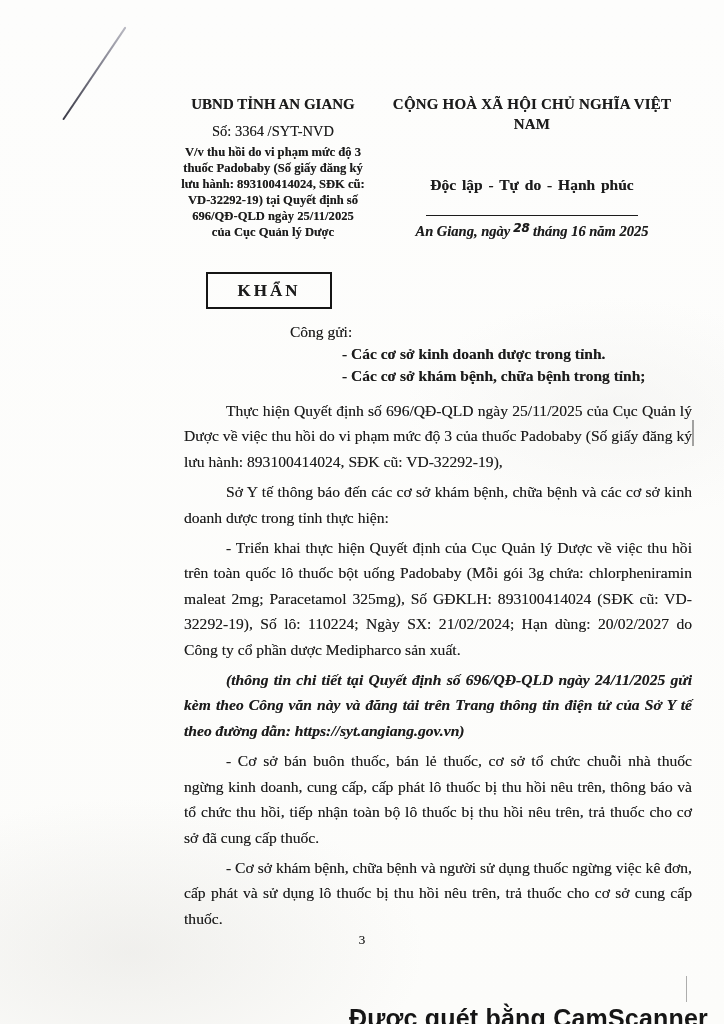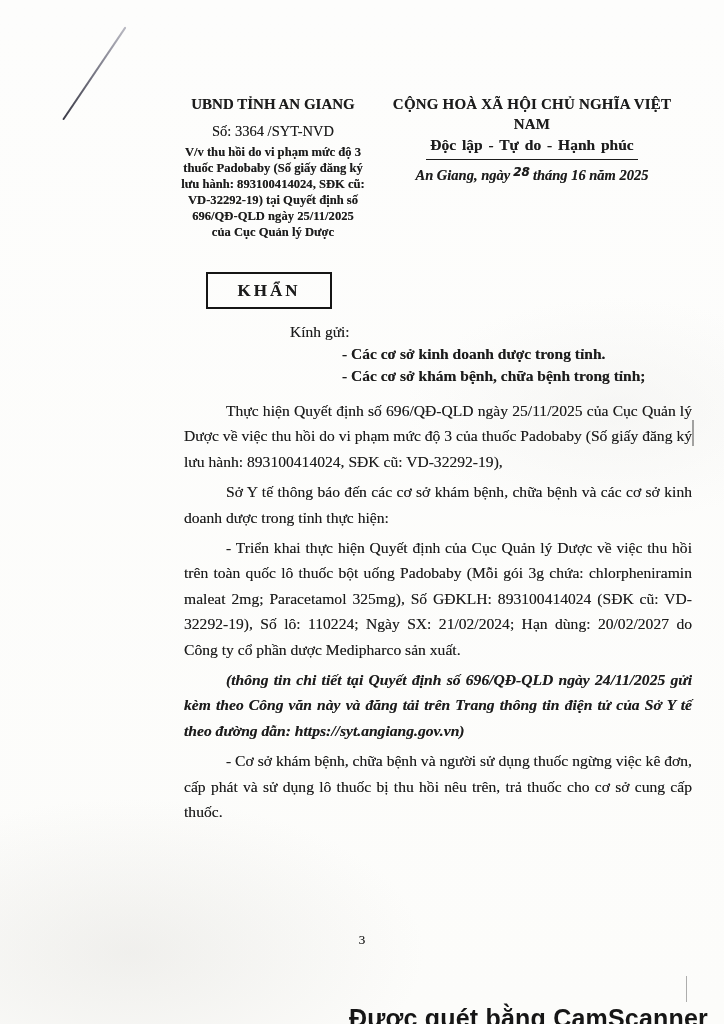--- a/index.html
+++ b/index.html
@@ -43,21 +43,21 @@
     position:absolute; left:382px; top:94px; width:300px;
     text-align:center;
   }
   .org-parent{font-weight:bold;font-size:15px;line-height:20px;}
   .org-name{font-weight:bold;font-size:15px;line-height:20px;display:inline-block;
     border-bottom:1.6px solid #1c1c1c;padding:0 6px 1px 6px;}
   .doc-number{font-size:14.5px;margin-top:8px;line-height:19px;}
   .subject{font-weight:bold;font-size:12.6px;line-height:16px;margin-top:3px;}
   .motto1{font-weight:bold;font-size:15px;line-height:20px;letter-spacing:0.2px;}
   .motto2{font-weight:bold;font-size:15.5px;line-height:21px;display:inline-block;
-    border-bottom:1.7px solid #1c1c1c;padding:0 4px 4px 4px;word-spacing:2px;}
+    border-bottom:1.7px solid #1c1c1c;padding:0 4px 20px 4px;word-spacing:2px;margin-top:40px;}
   .place-date{font-weight:bold;font-style:italic;font-size:14.5px;margin-top:7px;}
   .day-hand{
     font-family:"DejaVu Sans",sans-serif;
     font-size:12px;font-weight:bold;font-style:italic;
     position:relative;top:-4px;padding:0 3px;
   }
 
   
   .urgent-box{
     position:absolute; left:206px; top:272px;
@@ -117,30 +117,31 @@
     <div class="motto1">CỘNG HOÀ XÃ HỘI CHỦ NGHĨA VIỆT NAM</div>
     <div><span class="motto2">Độc lập - Tự do - Hạnh phúc</span></div>
     <div class="place-date">
       <span>An Giang, ngày</span><span class="day-hand">28</span><span>tháng 16 năm 2025</span>
     </div>
   </div>
 
   <div class="urgent-box soft">KHẨN</div>
 
   <div class="recipients soft">
-    <div class="salutation">Kính gửi:</div>
+    <div class="salutation">Công gửi:</div>
     <div class="recipient-line">- Các cơ sở kinh doanh dược trong tỉnh.</div>
     <div class="recipient-line">- Các cơ sở khám bệnh, chữa bệnh trong tỉnh;</div>
   </div>
 
   <div class="body-text soft">
     <p>Thực hiện Quyết định số 696/QĐ-QLD ngày 25/11/2025 của Cục Quản lý Dược về việc thu hồi do vi phạm mức độ 3 của thuốc Padobaby (Số giấy đăng ký lưu hành: 893100414024, SĐK cũ: VD-32292-19),</p>
     <p>Sở Y tế thông báo đến các cơ sở khám bệnh, chữa bệnh và các cơ sở kinh doanh dược trong tỉnh thực hiện:</p>
     <p>- Triển khai thực hiện Quyết định của Cục Quản lý Dược về việc thu hồi trên toàn quốc lô thuốc bột uống Padobaby (Mỗi gói 3g chứa: chlorpheniramin maleat 2mg; Paracetamol 325mg), Số GĐKLH: 893100414024 (SĐK cũ: VD-32292-19), Số lô: 110224; Ngày SX: 21/02/2024; Hạn dùng: 20/02/2027 do Công ty cổ phần dược Medipharco sản xuất.</p>
     <p class="note-italic">(thông tin chi tiết tại Quyết định số 696/QĐ-QLD ngày 24/11/2025 gửi kèm theo Công văn này và đăng tải trên Trang thông tin điện tử của Sở Y tế theo đường dẫn: https://syt.angiang.gov.vn)</p>
+    <p>- Cơ sở bán buôn thuốc, bán lẻ thuốc, cơ sở tổ chức chuỗi nhà thuốc ngừng kinh doanh, cung cấp, cấp phát lô thuốc bị thu hồi nêu trên, thông báo và tổ chức thu hồi, tiếp nhận toàn bộ lô thuốc bị thu hồi nêu trên, trả thuốc cho cơ sở đã cung cấp thuốc.</p>
     <p>- Cơ sở khám bệnh, chữa bệnh và người sử dụng thuốc ngừng việc kê đơn, cấp phát và sử dụng lô thuốc bị thu hồi nêu trên, trả thuốc cho cơ sở cung cấp thuốc.</p>
   </div>
 
   <div class="page-number soft">3</div>
 
   <div class="watermark">Được quét bằng CamScanner</div>
 
 </div>
 
 </body></html>

